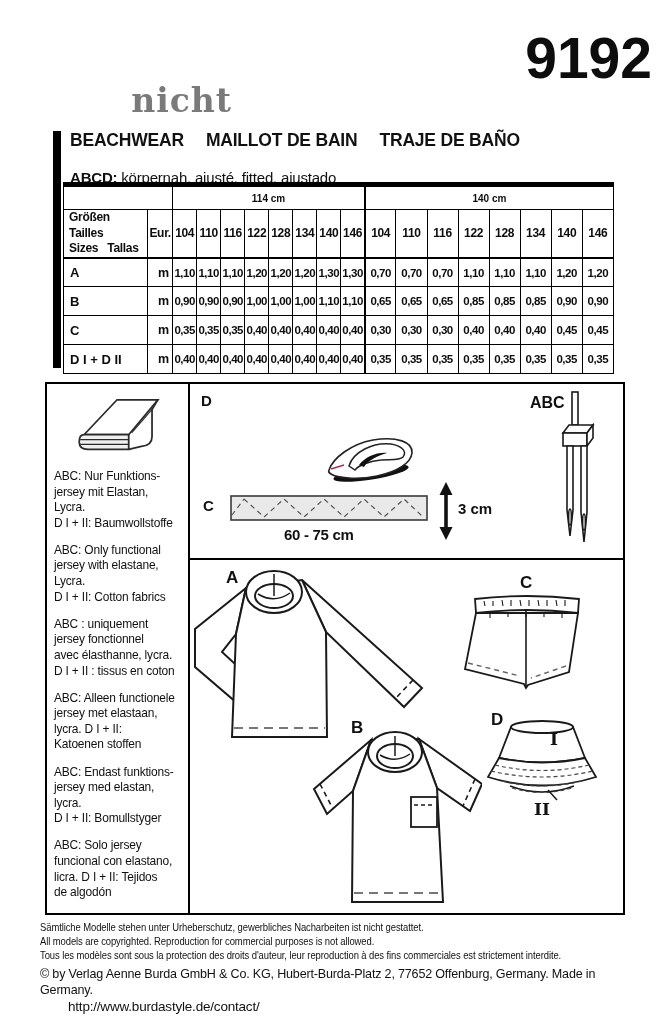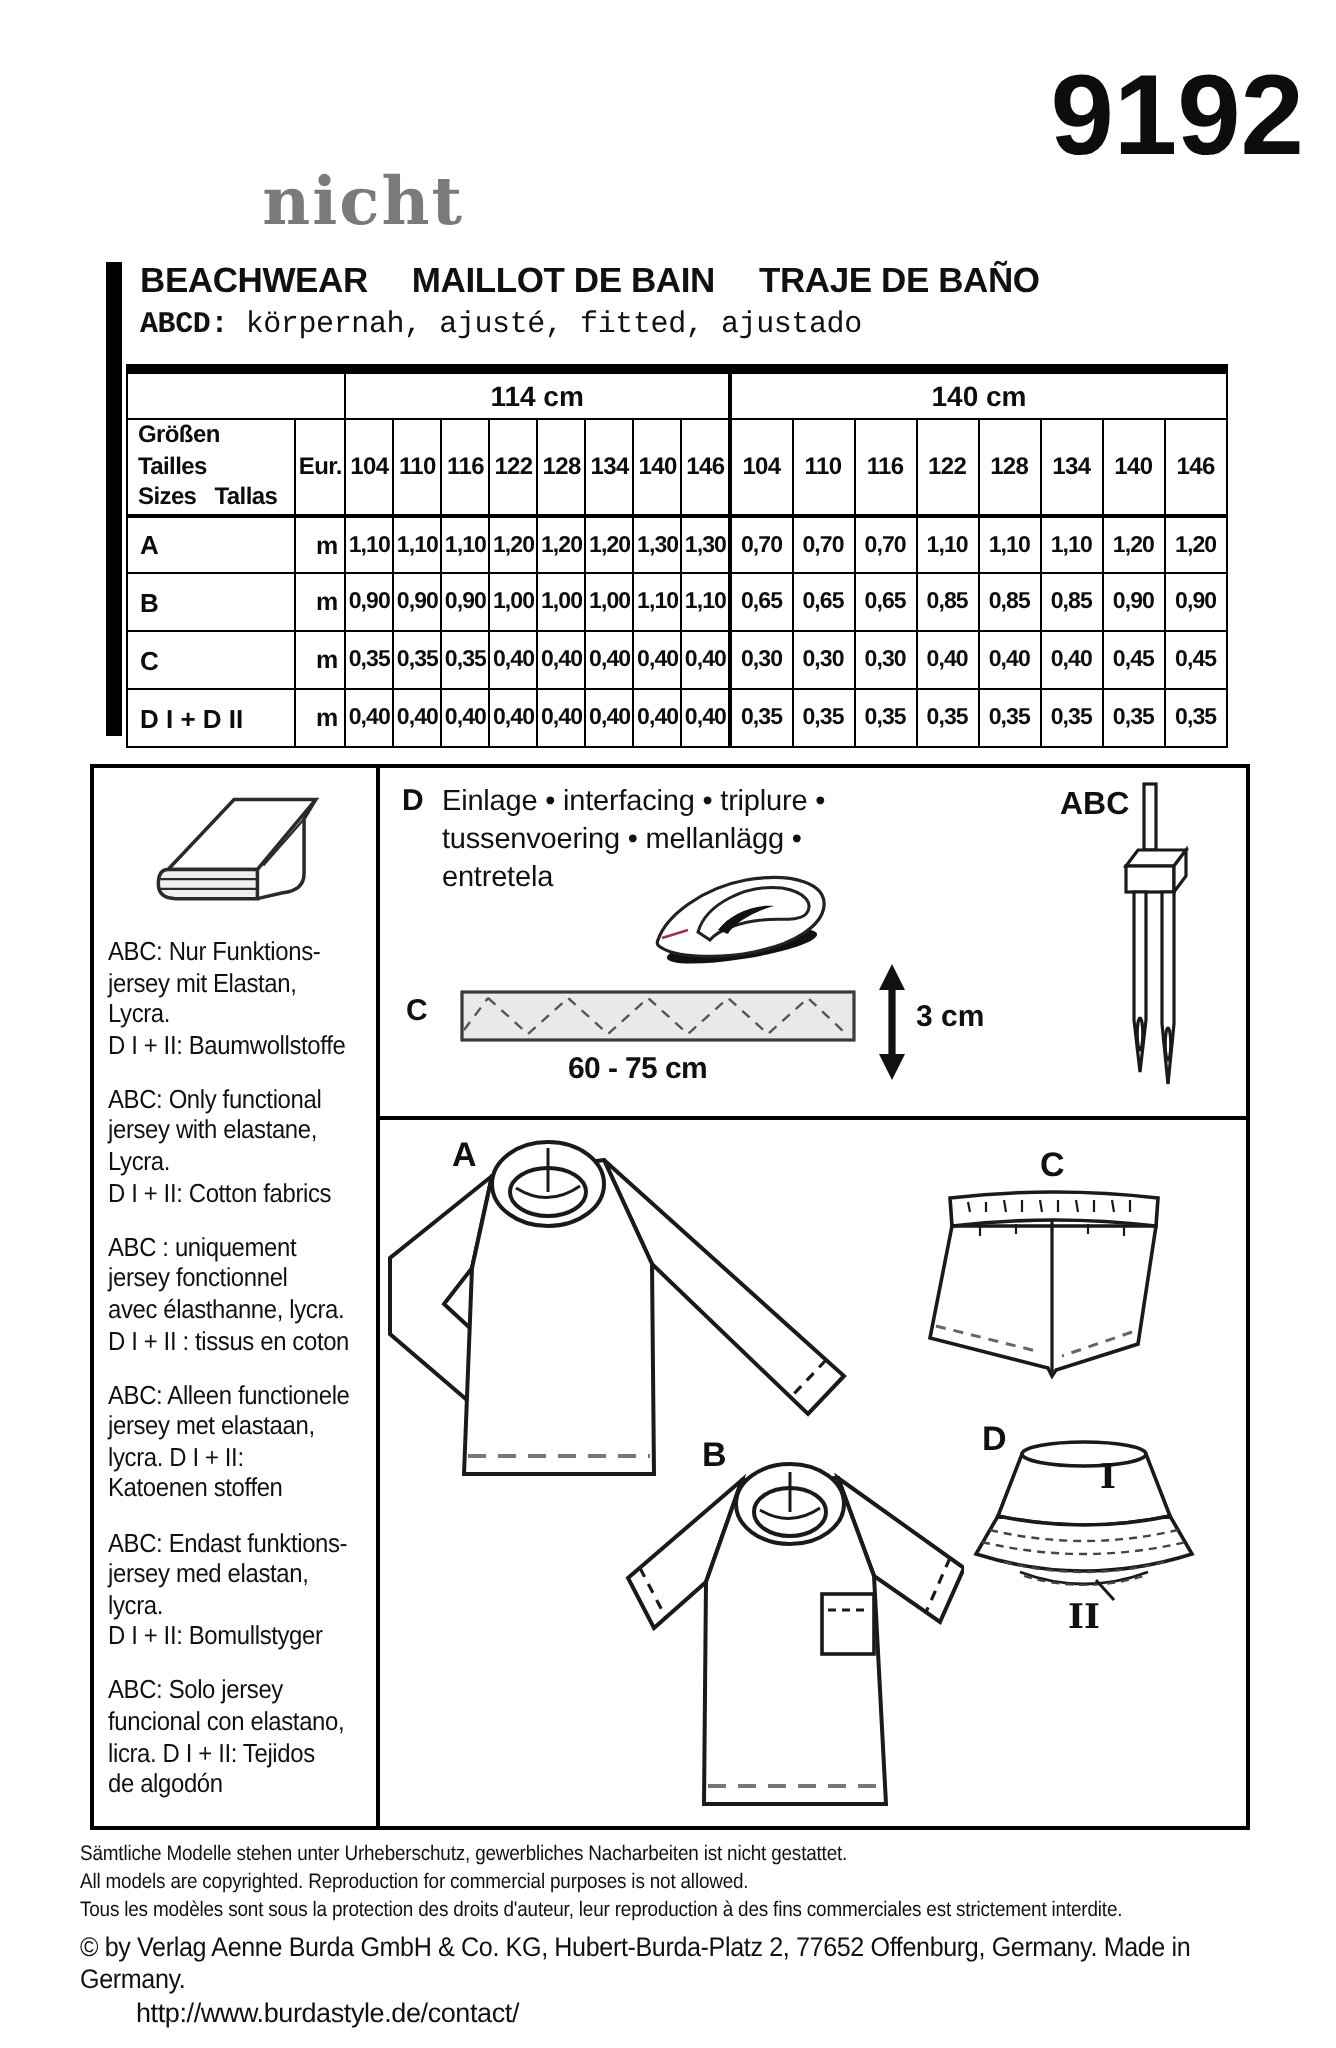--- a/index.html
+++ b/index.html
@@ -12,29 +12,29 @@
   .brand { left:56px; top:34px; font-size:62px; font-weight:700; letter-spacing:-3px; line-height:1; }
   .brand-sub { right:436px; top:84px; font-family:"DejaVu Serif", serif; font-weight:700; font-size:33px; letter-spacing:1px; line-height:1; }
   .pattern-number { right:16px; top:30px; font-size:57px; font-weight:700; line-height:1; color:#0d0d0d; }
 
   
   .left-bar { left:53px; top:131px; width:8px; height:237px; background:#000; }
   .title-wrap { left:70px; top:130px; width:545px; }
   .title-main { font-size:17.5px; font-weight:700; letter-spacing:-0.2px; white-space:nowrap; }
   .title-main span { margin-right:22px; }
   .title-main span:last-child { margin-right:0; }
-  .title-sub { font-size:15px; margin-top:3px; letter-spacing:-0.2px;font-family:Liberation Mono, monospace; }
+  .title-sub { font-size:15px; margin-top:18px; letter-spacing:-0.2px; }
   .title-sub b { font-weight:700; }
 
   
   .size-table { left:63px; top:182px; border-collapse:collapse; table-layout:fixed; width:551px;
                 border:1.6px solid #000; border-top:5px solid #000; }
   .size-table th, .size-table td { border:1.6px solid #000; text-align:center; padding:0; font-weight:700; color:#0d0d0d; }
   .gh-row { height:25px; }
-  .gh-row th { font-size:14px; }
+  .gh-row th { font-size:10px; }
   .sz-row { height:41px;margin-top:43px; }
   .sz-row th { border-bottom:2.6px solid #000; font-size:12px; letter-spacing:-0.3px; }
   .size-table tbody tr { height:29px; }
   .rowhead { text-align:left !important; padding-left:5px !important; white-space:pre-wrap; font-size:12px !important; line-height:1.3; }
   .eurh { font-size:12px !important; }
   .lblc { text-align:left !important; padding-left:6px !important; font-size:13px; }
   .unitc { text-align:right !important; padding-right:3px !important; font-size:12.5px; }
   .valc { font-size:11.5px; letter-spacing:-0.45px; }
   .szc { font-size:12px; }
   .grp { border-left:2.8px solid #000 !important; }
@@ -269,23 +269,20 @@
 funcional con elastano,
 licra. D I + II: Tejidos
 de algodón</div>
         </div>
     </div>
 
     <div class="right-col">
 
       <div class="d-section">
         <div class="abs d-label">D</div>
-        <div class="abs d-text">Einlage • interfacing • triplure •
-tussenvoering • mellanlägg •
-entretela</div>
         <div class="abs abc-label">ABC</div>
 
         <div class="abs needle-wrap">
           <svg width="36" height="160" viewBox="0 0 36 160" fill="#fff" stroke="#1a1a1a" stroke-width="1.6">
             <rect x="12" y="2" width="6" height="33"></rect>
             <path d="M3,43 L9,35 L33,35 L27,43 Z"></path>
             <rect x="3" y="43" width="24" height="13"></rect>
             <path d="M27,43 L33,35 L33,48 L27,56 Z"></path>
             <path d="M7,56 L7,120 L10,146 L13,120 L13,56 Z"></path>
             <path d="M21,56 L21,122 L24,152 L27,122 L27,56 Z"></path>

